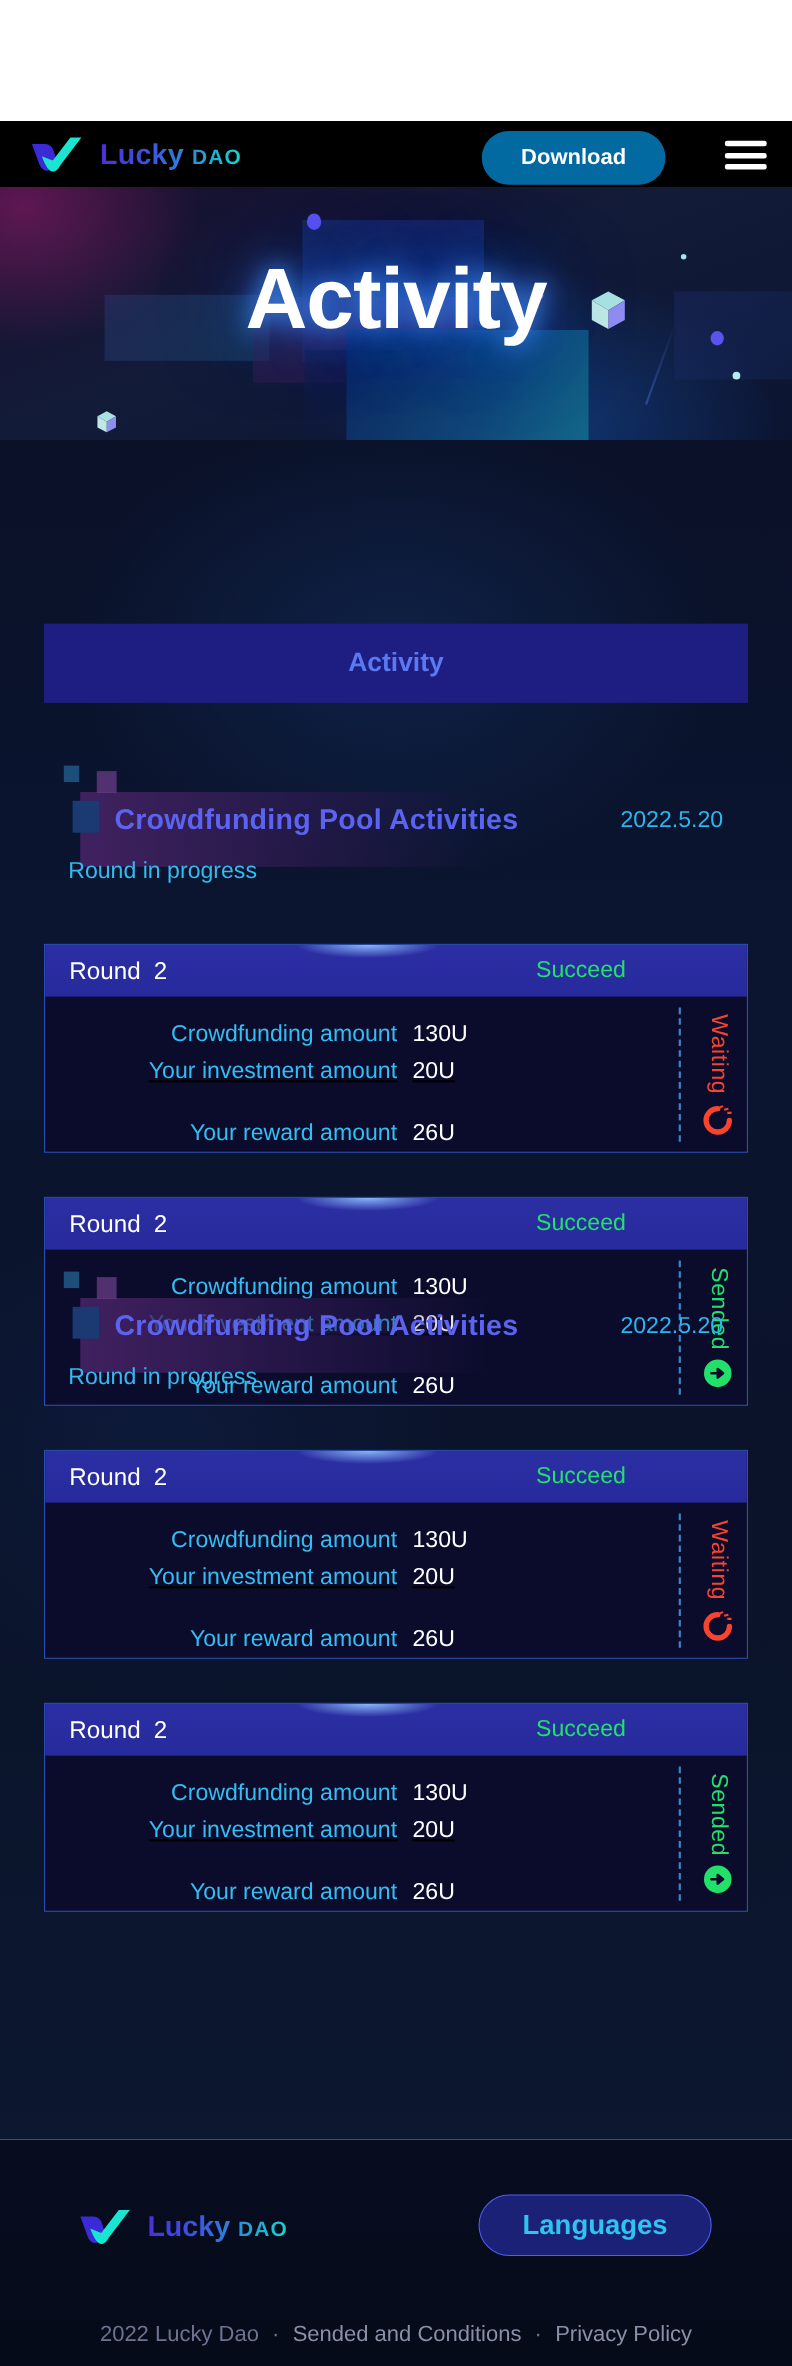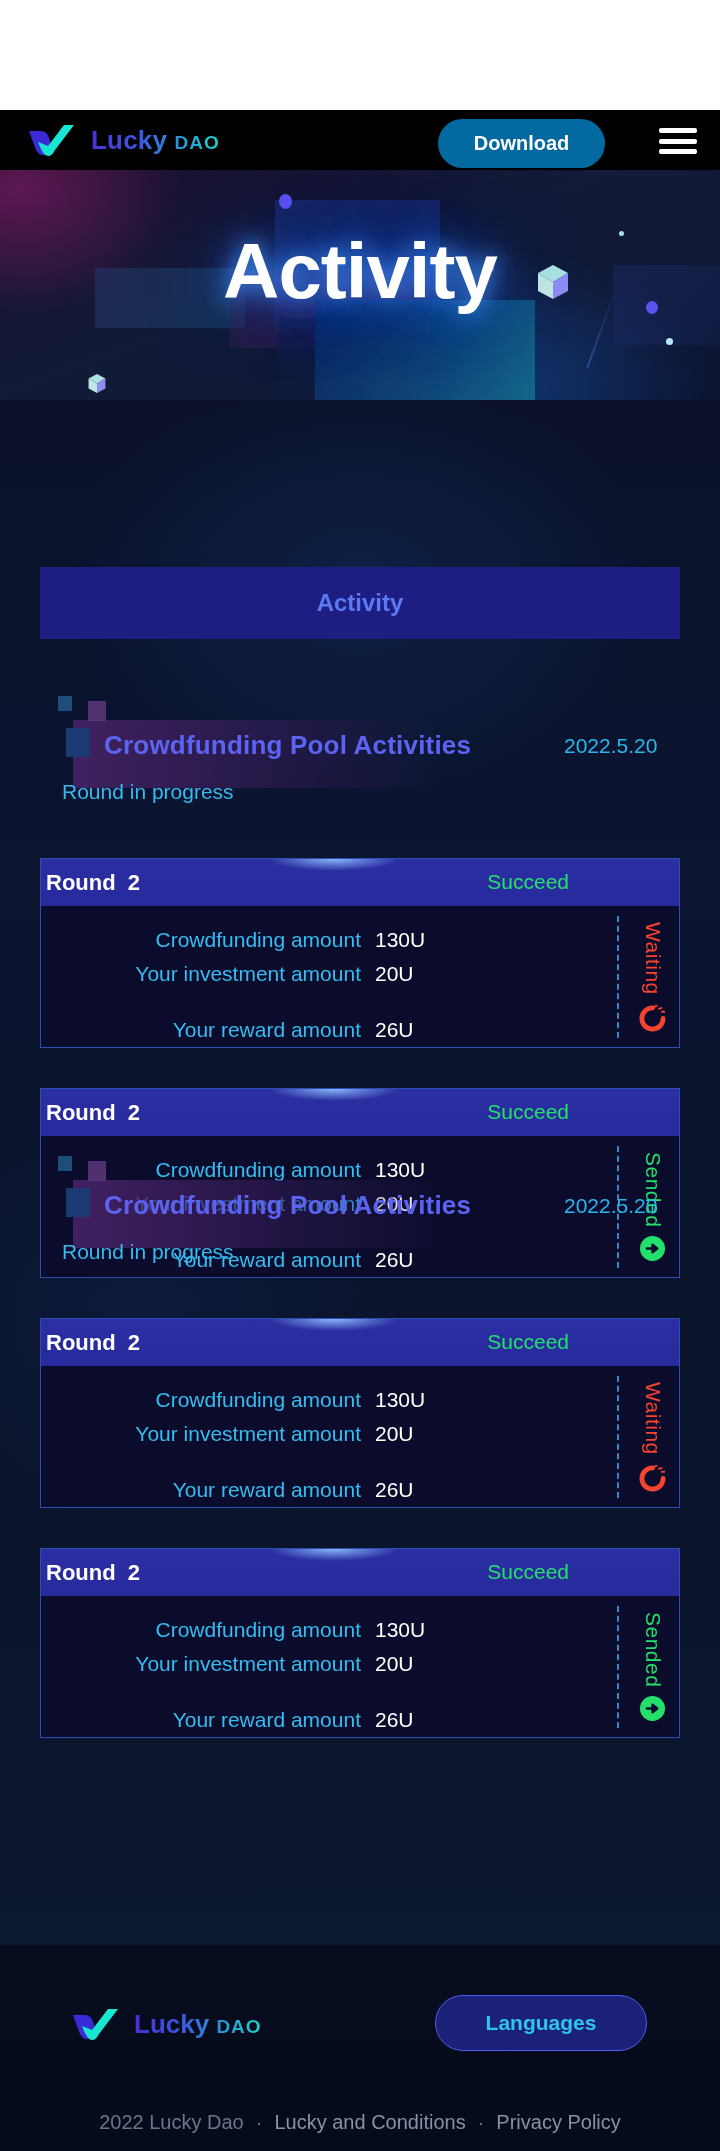--- a/index.html
+++ b/index.html
@@ -172,37 +172,37 @@
     position: relative; height: 47px;
     background: linear-gradient(180deg,#2c2fa3 0%,#272a9c 100%);
     display: flex; align-items: center;
   }
   .card-head::before {
     content: ""; position: absolute; left: 46%; top: -12px;
     width: 130px; height: 24px; transform: translateX(-50%);
     background: radial-gradient(ellipse at center, rgba(140,190,255,.95) 0%, rgba(80,130,255,0) 70%);
   }
   .card-round {
-    margin-left: 5px; color: #ffffff; font-size: 22px; font-weight: 700;
+    margin-left: 22px; color: #ffffff; font-size: 22px; font-weight: 400;
     position: relative; z-index: 2;
   }
   .card-round .num { margin-left: 12px; }
   .card-status {
     position: absolute; right: 110px; top: 11px;
     color: #22e06a; font-size: 21px; z-index: 2;
   }
   .card-body { position: relative; height: 142px; }
   .row {
     position: absolute; display: flex; align-items: flex-end;
   }
   .row .lbl { color: #34bdf2; font-size: 21px; text-align: right; }
   .row .val { color: #ffffff; font-size: 21px; margin-left: 14px; }
   .r1 { left: 70px;  top: 22px; }
   .r1 .lbl { width: 250px; }
-  .r2 { left: 70px;  top: 56px; }
+  .r2 { left: 70px;  top: 56px; text-decoration: underline; }
   .r2 .lbl { width: 250px; }
   .r3 { left: 70px;  top: 112px; }
   .r3 .lbl { width: 250px; }
 
   .side-divider {
     position: absolute; right: 60px; top: 10px;
     width: 0; height: 122px;
     border-left: 2px dashed #3a85c8;
   }
   .side-status {
@@ -232,21 +232,21 @@
     font-size: 26px; font-weight: 700;
     background: linear-gradient(90deg,#4b2fd6 0%,#3a5ce0 40%,#17d6cd 100%);
     -webkit-background-clip: text; background-clip: text; color: transparent;
     white-space: nowrap;
   }
   .footer-logo-text .dao { font-size: 19px; letter-spacing: 1px; }
   .lang-btn {
     position: absolute; right: 73px; top: 50px;
     width: 212px; height: 56px; border-radius: 28px;
     background: #1b2176; border: 1px solid #4d5ef0;
-    color: #2fc4f0; font-size: 21px; font-weight: 700;
+    color: #2fc4f0; font-size: 25px; font-weight: 700;
     display: flex; align-items: center; justify-content: center;
     cursor: pointer;
   }
   .footer-links {
     position: absolute; left: 0; top: 166px; width: 720px;
     display: flex; align-items: center; justify-content: center;
     gap: 12px; color: #6f7391; font-size: 20px;
   }
   .footer-links .sep { color: #6f7391; }
   .footer-links a { color: #8b8fa8; text-decoration: none; cursor: pointer; }
@@ -455,19 +455,19 @@
       <svg class="footer-logo-mark" viewBox="0 0 52 34">
         <path d="M1 8 L13 8 Q19 8 21 15 L24 25 L16 32 Q11 33 8 27 Z" fill="#3b2bd6"></path>
         <path d="M10 19 Q15 33 20 33 Q24 33 27 27 L46 2 L36 2 L20 23 Z" fill="#19e6d0"></path>
       </svg>
       <span class="footer-logo-text"><span>Lucky</span> <span class="dao">DAO</span></span>
     </div>
     <button class="lang-btn">Languages</button>
     <div class="footer-links">
       <span>2022 Lucky Dao</span>
       <span class="sep">·</span>
-      <a>Lucky and Conditions</a>
+      <a>Sended and Conditions</a>
       <span class="sep">·</span>
       <a>Privacy Policy</a>
     </div>
   </div>
 
 </div>
 
 </body></html>

